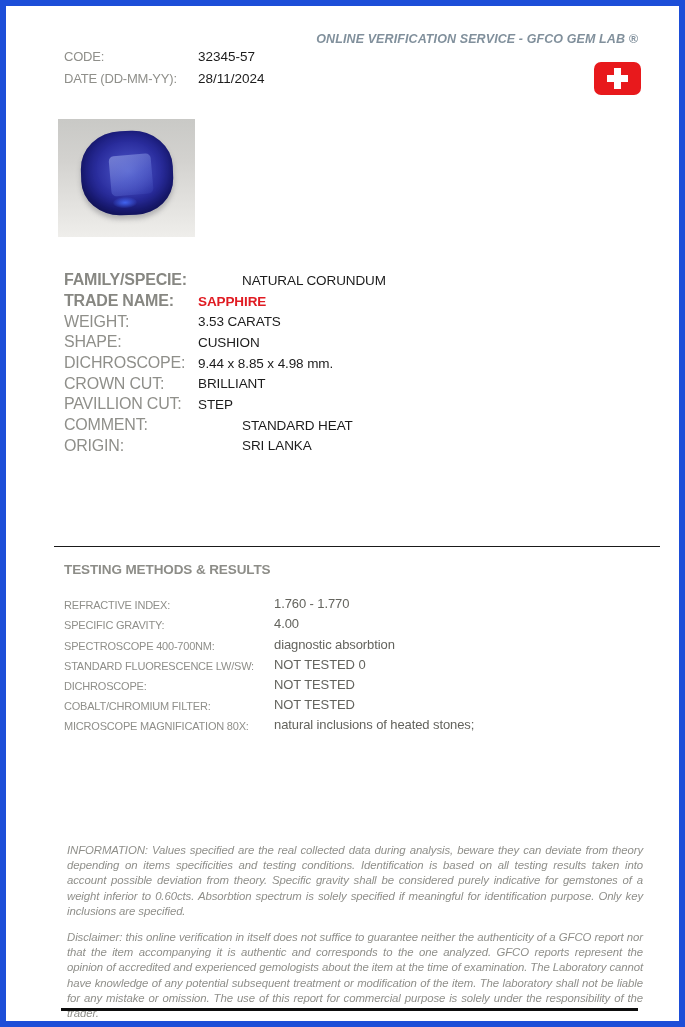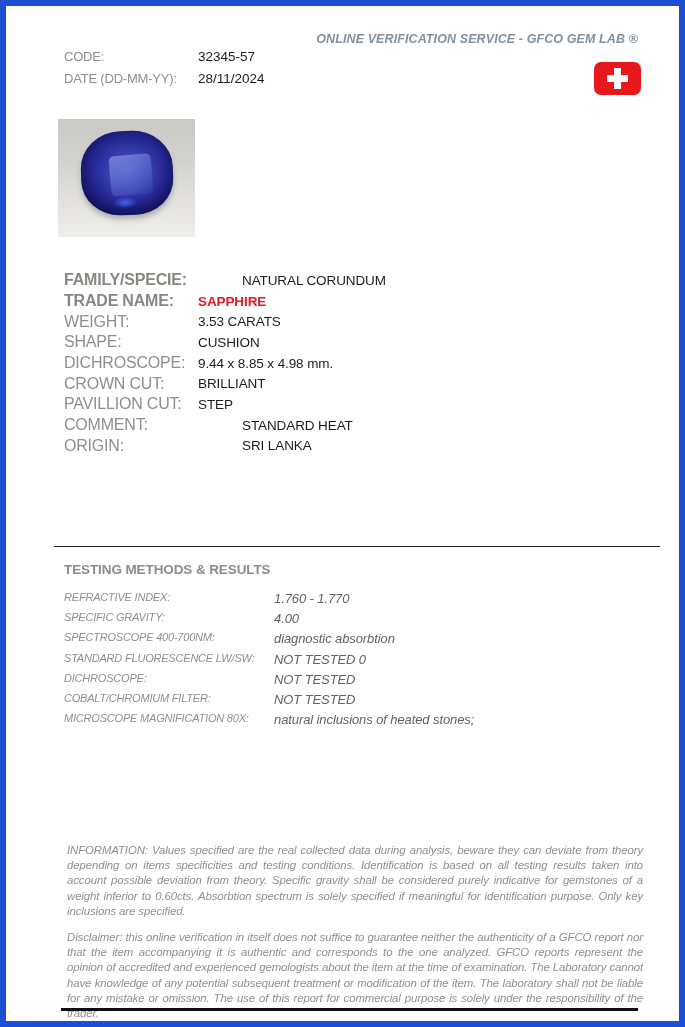--- a/index.html
+++ b/index.html
@@ -121,21 +121,21 @@
   
   .testing-heading {
     position: absolute;
     top: 556px; left: 58px;
     font-size: 13.5px;
     font-weight: bold;
     color: #8d8d88;
     letter-spacing: -0.1px;
   }
   .testing { position: absolute; top: 585px; left: 58px; width: 560px; }
-  .test-row { display: flex; height: 20.2px; align-items: flex-start; font-style: italic; }
+  .test-row { display: flex; height: 20.2px; align-items: flex-end; }
   .test-label { width: 210px; font-size: 11px; color: #8f8f8a; letter-spacing: -0.2px; }
   .test-value { font-size: 13px; color: #63635d; letter-spacing: -0.1px; }
 
   
   .info-para, .disclaimer-para {
     position: absolute;
     left: 61px;
     width: 576px;
     font-size: 11.4px;
     font-style: italic;

